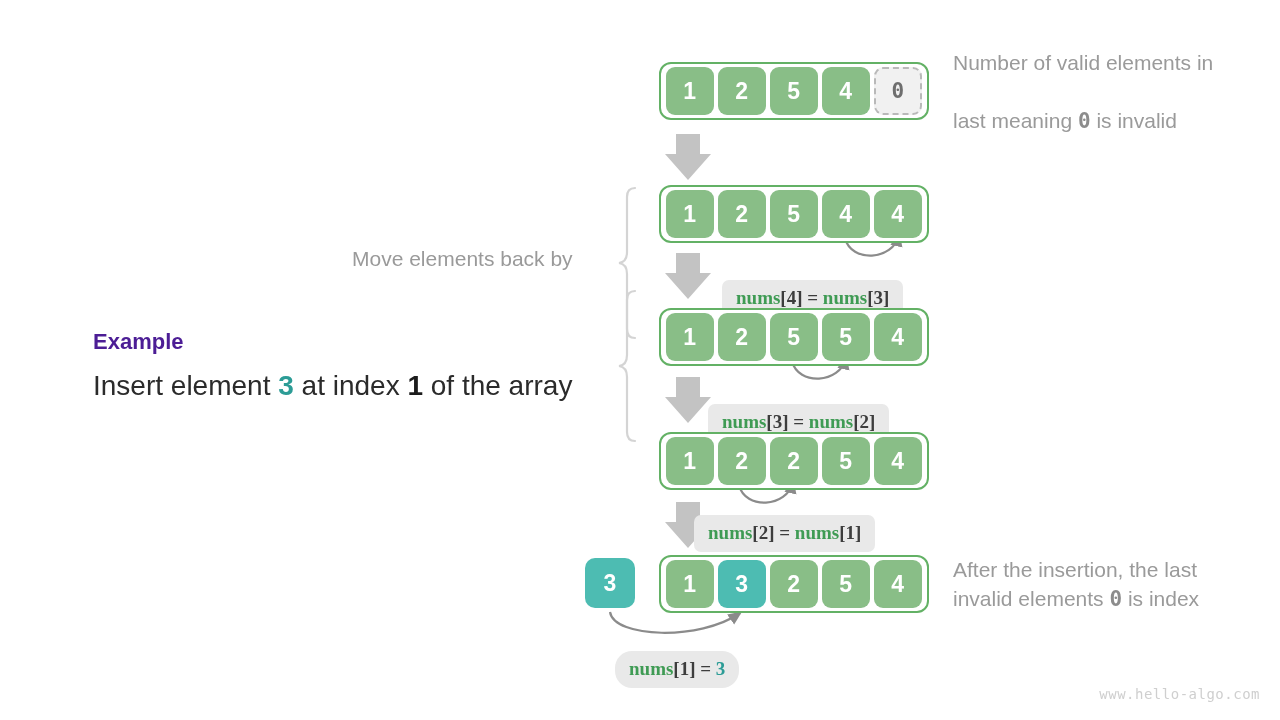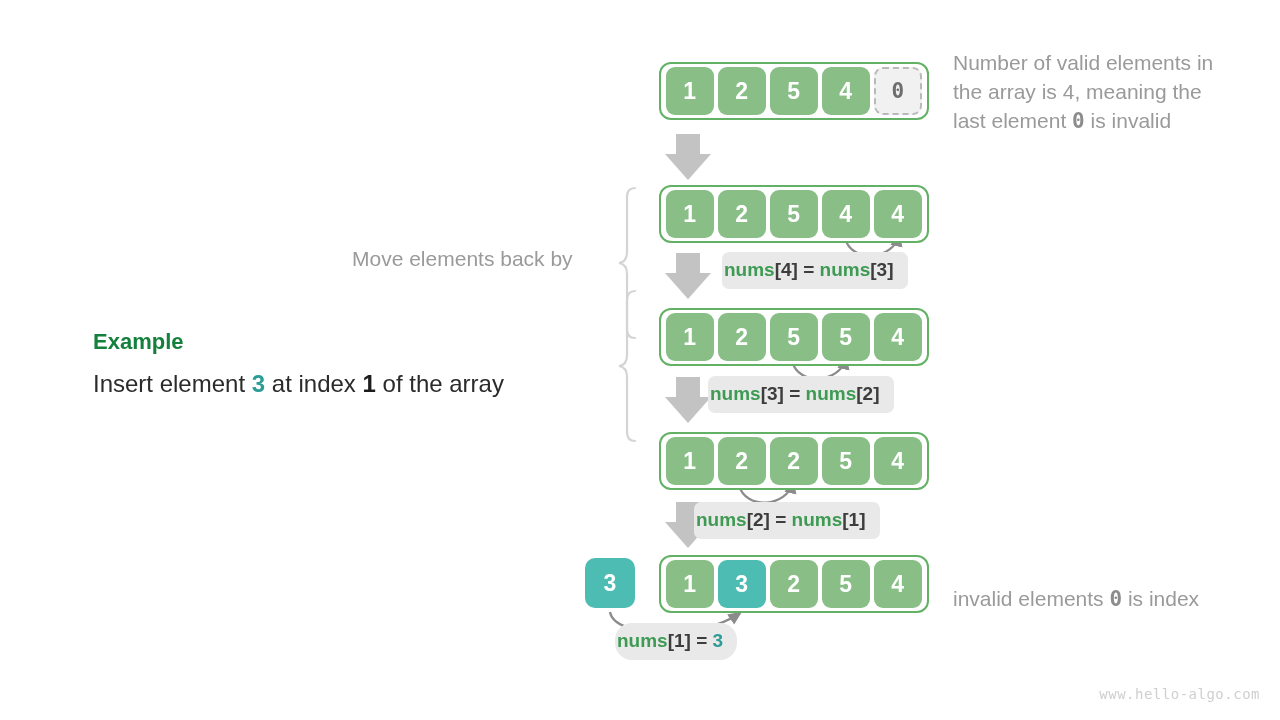--- a/index.html
+++ b/index.html
@@ -71,27 +71,28 @@
     display: flex;
     align-items: center;
     justify-content: center;
   }
 
   
   .code-chip {
     position: absolute;
     background: #e9e9e9;
     border-radius: 7px;
-    padding: 7px 14px 8px 2px;
-    font-family: Liberation Sans, sans-serif;
+    padding: 7px 14px 8px 14px;
+    font-family: Liberation Serif, serif;
     font-size: 19px;
     font-weight: 700;
     color: #3d3d3d;
     white-space: nowrap;
     letter-spacing: 0px;
+    margin-top: 28px;
   }
   .code-chip .v { color: #3f9b54; }
   .code-chip .b { color: #3d3d3d; }
   .code-chip .t { color: #2c9c96; }
   .code-chip .op { color: #3d3d3d; }
 
   
   .note {
     position: absolute;
     color: #9a9a9a;
@@ -101,25 +102,25 @@
   .note .mono {
     font-family: "DejaVu Sans Mono", monospace;
     font-weight: 700;
     color: #8c8c8c;
   }
 
   .example-title {
     position: absolute;
     font-size: 22px;
     font-weight: 700;
-    color: #15803d;
+    color: #4c1d95;
   }
   .example-sub {
     position: absolute;
-    font-size: 24px;
+    font-size: 28px;
     color: #2b2b2b;
     white-space: nowrap;
   }
   .example-sub .teal-b { color: #2c9c96; font-weight: 700; }
   .example-sub .dark-b { color: #1c1c1c; font-weight: 700; }
 
   .watermark {
     position: absolute;
     right: 20px;
     bottom: 18px;
@@ -178,22 +179,22 @@
   <div class="array-row" style="left:659px; top:62px; width:270px; height:58px;">
     <div class="cell">1</div>
     <div class="cell">2</div>
     <div class="cell">5</div>
     <div class="cell">4</div>
     <div class="cell invalid">0</div>
   </div>
 
   <div class="note" style="left:953px; top:48px; width:310px;">
     <span>Number of valid elements in</span><br>
-    <span>the array is 4, meaning the</span><br>
-    <span>last element </span><span class="mono">0</span><span> is invalid</span>
+    <br>
+    <span>last meaning </span><span class="mono">0</span><span> is invalid</span>
   </div>
 
   <div class="array-row" style="left:659px; top:185px; width:270px; height:58px;">
     <div class="cell">1</div>
     <div class="cell">2</div>
     <div class="cell">5</div>
     <div class="cell">4</div>
     <div class="cell">4</div>
   </div>
 
@@ -222,21 +223,21 @@
   </div>
 
   <div class="array-row" style="left:659px; top:432px; width:270px; height:58px;">
     <div class="cell">1</div>
     <div class="cell">2</div>
     <div class="cell">2</div>
     <div class="cell">5</div>
     <div class="cell">4</div>
   </div>
 
-  <div class="code-chip" style="left:694px; top:502px;">
+  <div class="code-chip" style="left:694px; top:487px;">
     <span class="v">nums</span><span class="b">[</span><span class="b">2</span><span class="b">]</span>
     <span class="op">=</span>
     <span class="v">nums</span><span class="b">[</span><span class="b">1</span><span class="b">]</span>
   </div>
 
   <div class="lone-box" style="left:585px; top:558px;">
     <span>3</span>
   </div>
 
   <div class="array-row" style="left:659px; top:555px; width:270px; height:58px;">
@@ -247,21 +248,21 @@
     <div class="cell">4</div>
   </div>
 
   <div class="code-chip" style="left:615px; top:623px;border-radius:17px;">
     <span class="v">nums</span><span class="b">[</span><span class="b">1</span><span class="b">]</span>
     <span class="op">=</span>
     <span class="t">3</span>
   </div>
 
   <div class="note" style="left:953px; top:555px; width:310px;">
-    <br>
+    <span>After the insertion, the last</span><br>
     <span>invalid elements </span><span class="mono">0</span><span> is index</span>
   </div>
 
   <div class="example-title" style="left:93px; top:329px;">Example</div>
   <div class="example-sub" style="left:93px; top:370px;">
     <span>Insert element </span><span class="teal-b">3</span><span> at index </span><span class="dark-b">1</span><span> of the array</span>
   </div>
 
   <div class="watermark">www.hello-algo.com</div>
 

